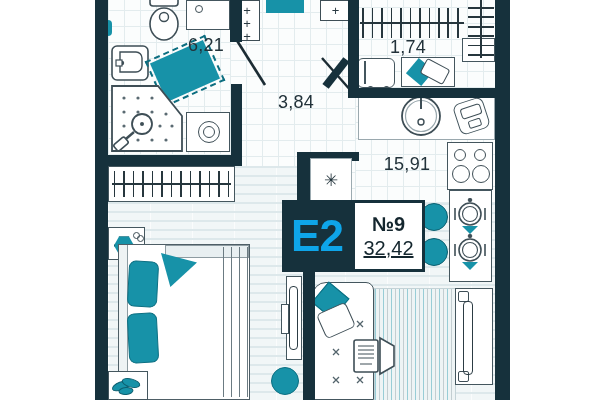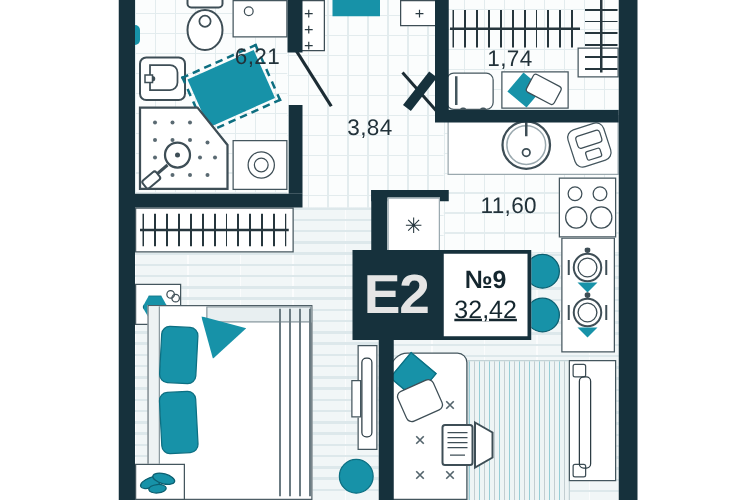--- a/index.html
+++ b/index.html
@@ -25,21 +25,21 @@
   .f{background:#fff;border:1.5px solid var(--outline);box-sizing:border-box;z-index:10;}
   .round{border-radius:50%;}
   .teal{background:var(--accent);}
   .lbl{z-index:40;font-size:18px;letter-spacing:.3px;color:#22323a;text-align:center;line-height:1.1;}
   .ticksV{background:repeating-linear-gradient(90deg,#26363d 0 1.5px,transparent 1.5px 9.5px);z-index:11;}
   .ticksH{background:repeating-linear-gradient(0deg,#26363d 0 1.5px,transparent 1.5px 9.5px);z-index:11;}
   .railline{background:#26363d;z-index:12;}
   .foldlines{background:repeating-linear-gradient(90deg,#6b7b82 0 1.5px,transparent 1.5px 8px);z-index:11;}
   .hex{clip-path:polygon(25% 3%,75% 3%,100% 50%,75% 97%,25% 97%,0 50%);}
   .overlaybox{z-index:50;box-sizing:border-box;display:flex;align-items:center;justify-content:center;}
-  #e2box{background:var(--wall);color:#e5e5e5;font-size:44px;font-weight:bold;letter-spacing:-1px;}
+  #e2box{background:var(--wall);color:#0ea5e9;font-size:44px;font-weight:bold;letter-spacing:-1px;}
   #infobox{background:#fff;border:3px solid var(--wall);flex-direction:column;color:#14262e;}
   #infobox .no{font-size:20px;font-weight:bold;}
   #infobox .ar{font-size:20px;font-weight:normal;margin-top:1px;text-decoration:underline;}
   #ventbox{background:#fff;border:1.5px solid #9cabb1;font-size:17px;color:#22333b;}
   .plusbox{background:#fff;border:1.5px solid #3e4e56;box-sizing:border-box;z-index:15;
            display:flex;flex-direction:column;align-items:center;justify-content:space-around;
            font-size:13px;color:#2a3a42;line-height:1;}
   svg{display:block;}
   .z20{z-index:20;}
 </style>
@@ -251,15 +251,15 @@
     <span>E2</span>
   </div>
   <div class="abs overlaybox" id="infobox" style="left:352px;top:200px;width:73px;height:72px">
     <span class="no">№9</span>
     <span class="ar">32,42</span>
   </div>
 
   <div class="abs lbl" style="left:176px;top:36px;width:60px">6,21</div>
   <div class="abs lbl" style="left:378px;top:38px;width:60px">1,74</div>
   <div class="abs lbl" style="left:266px;top:93px;width:60px">3,84</div>
-  <div class="abs lbl" style="left:377px;top:155px;width:60px">11,60</div>
+  <div class="abs lbl" style="left:377px;top:155px;width:60px">15,91</div>
 
 </div>
 
 </body></html>

